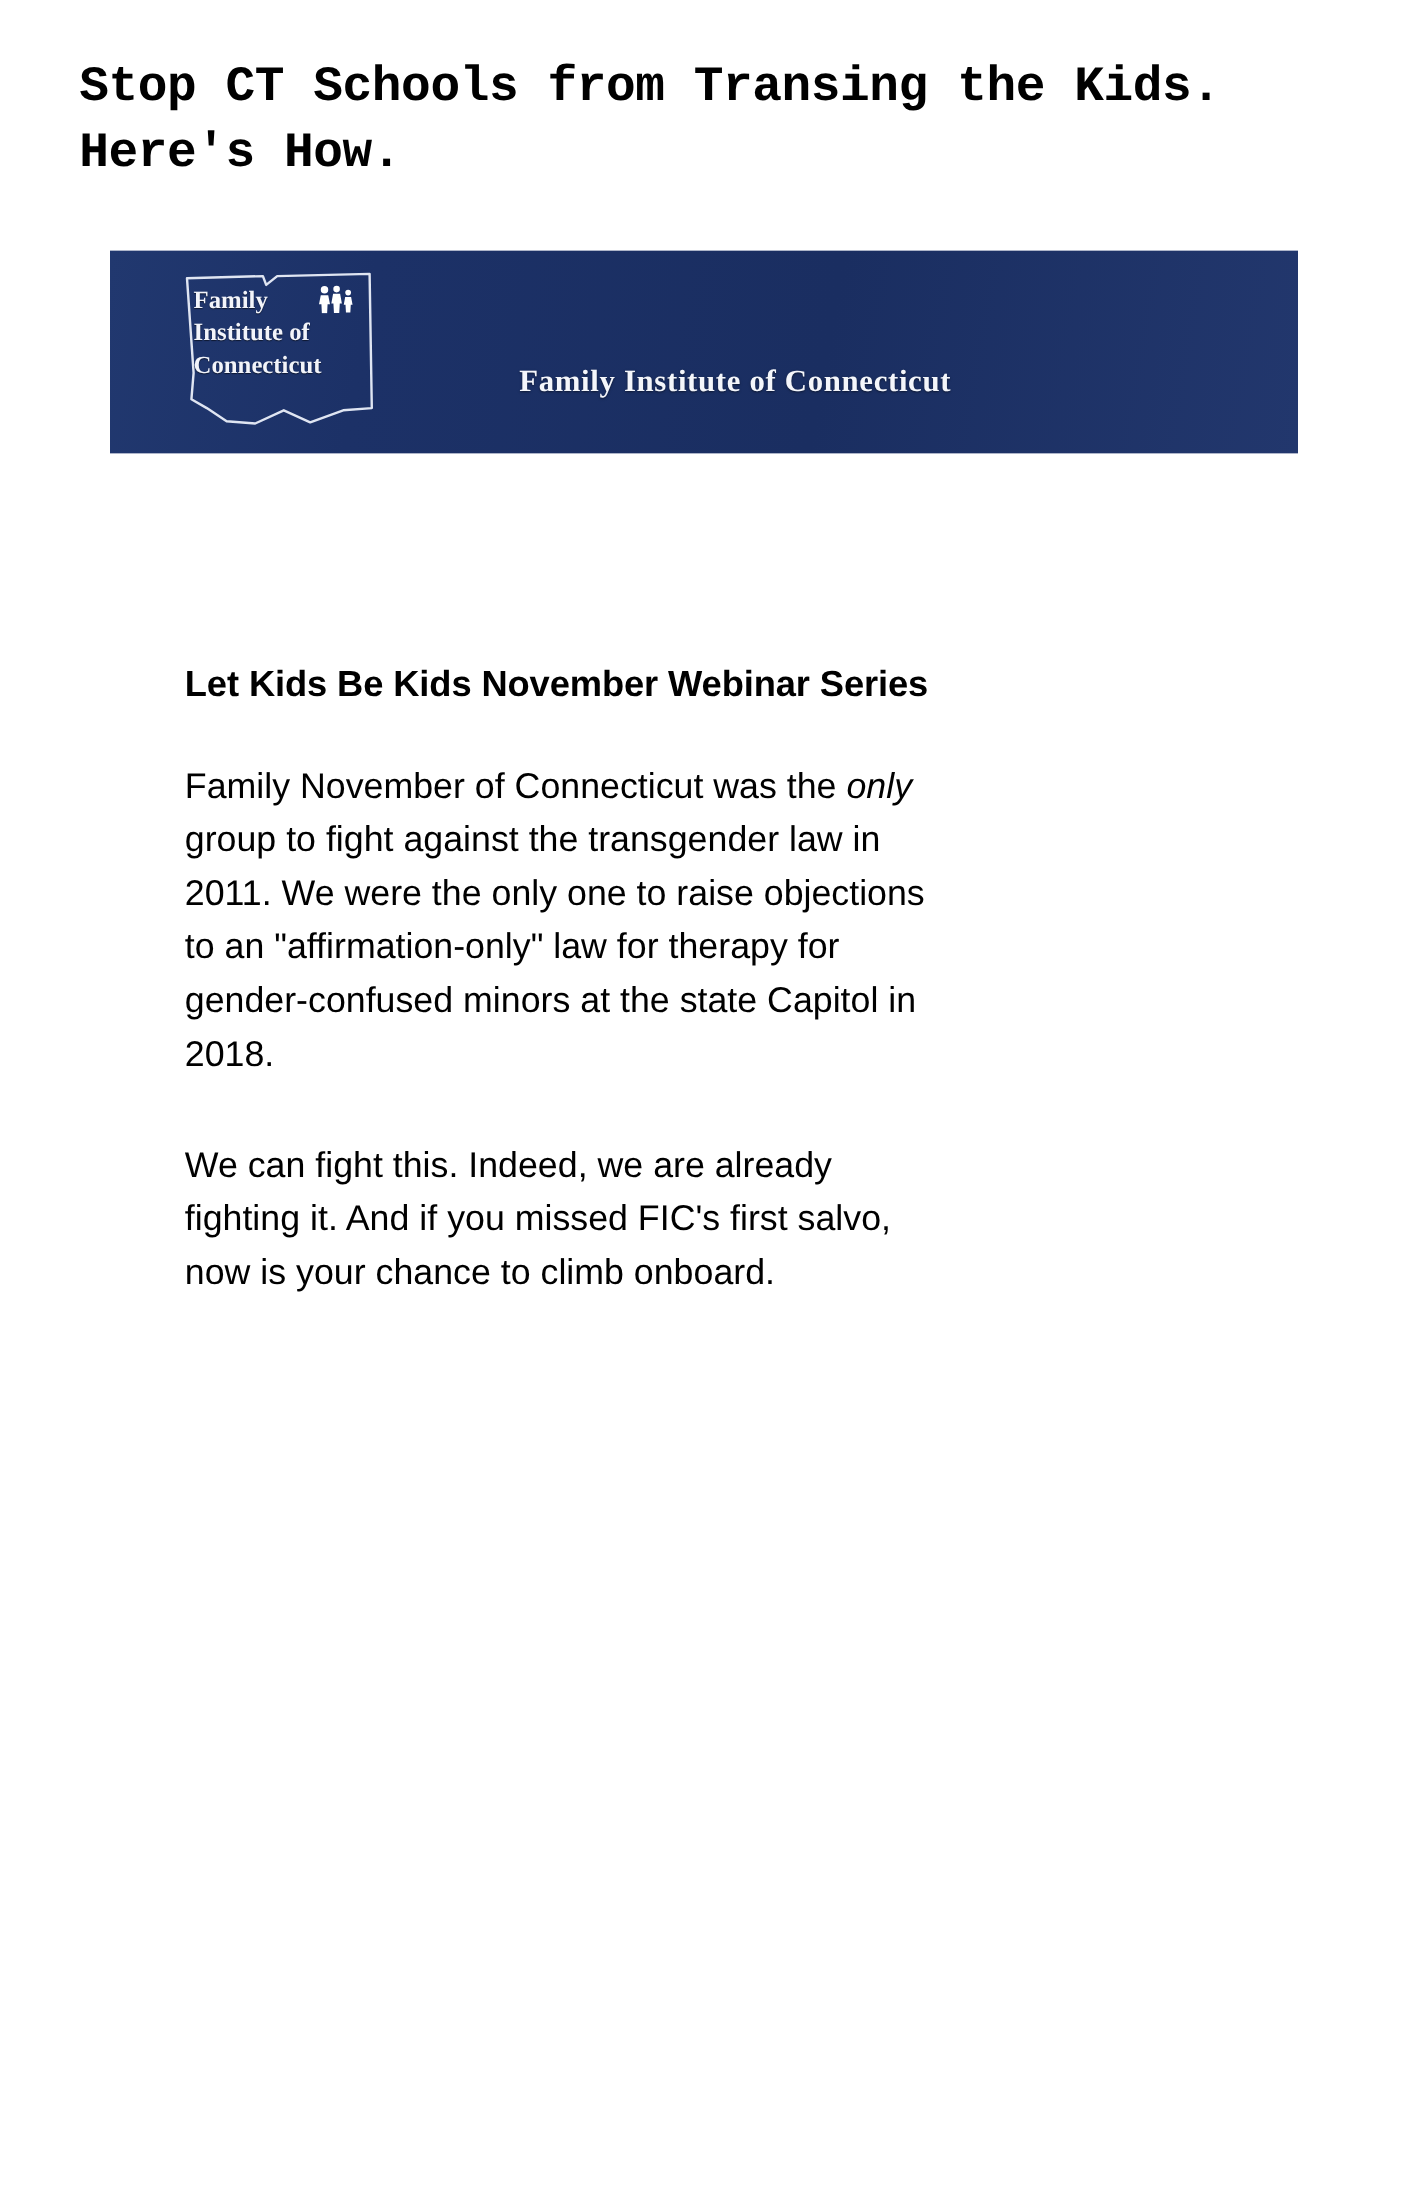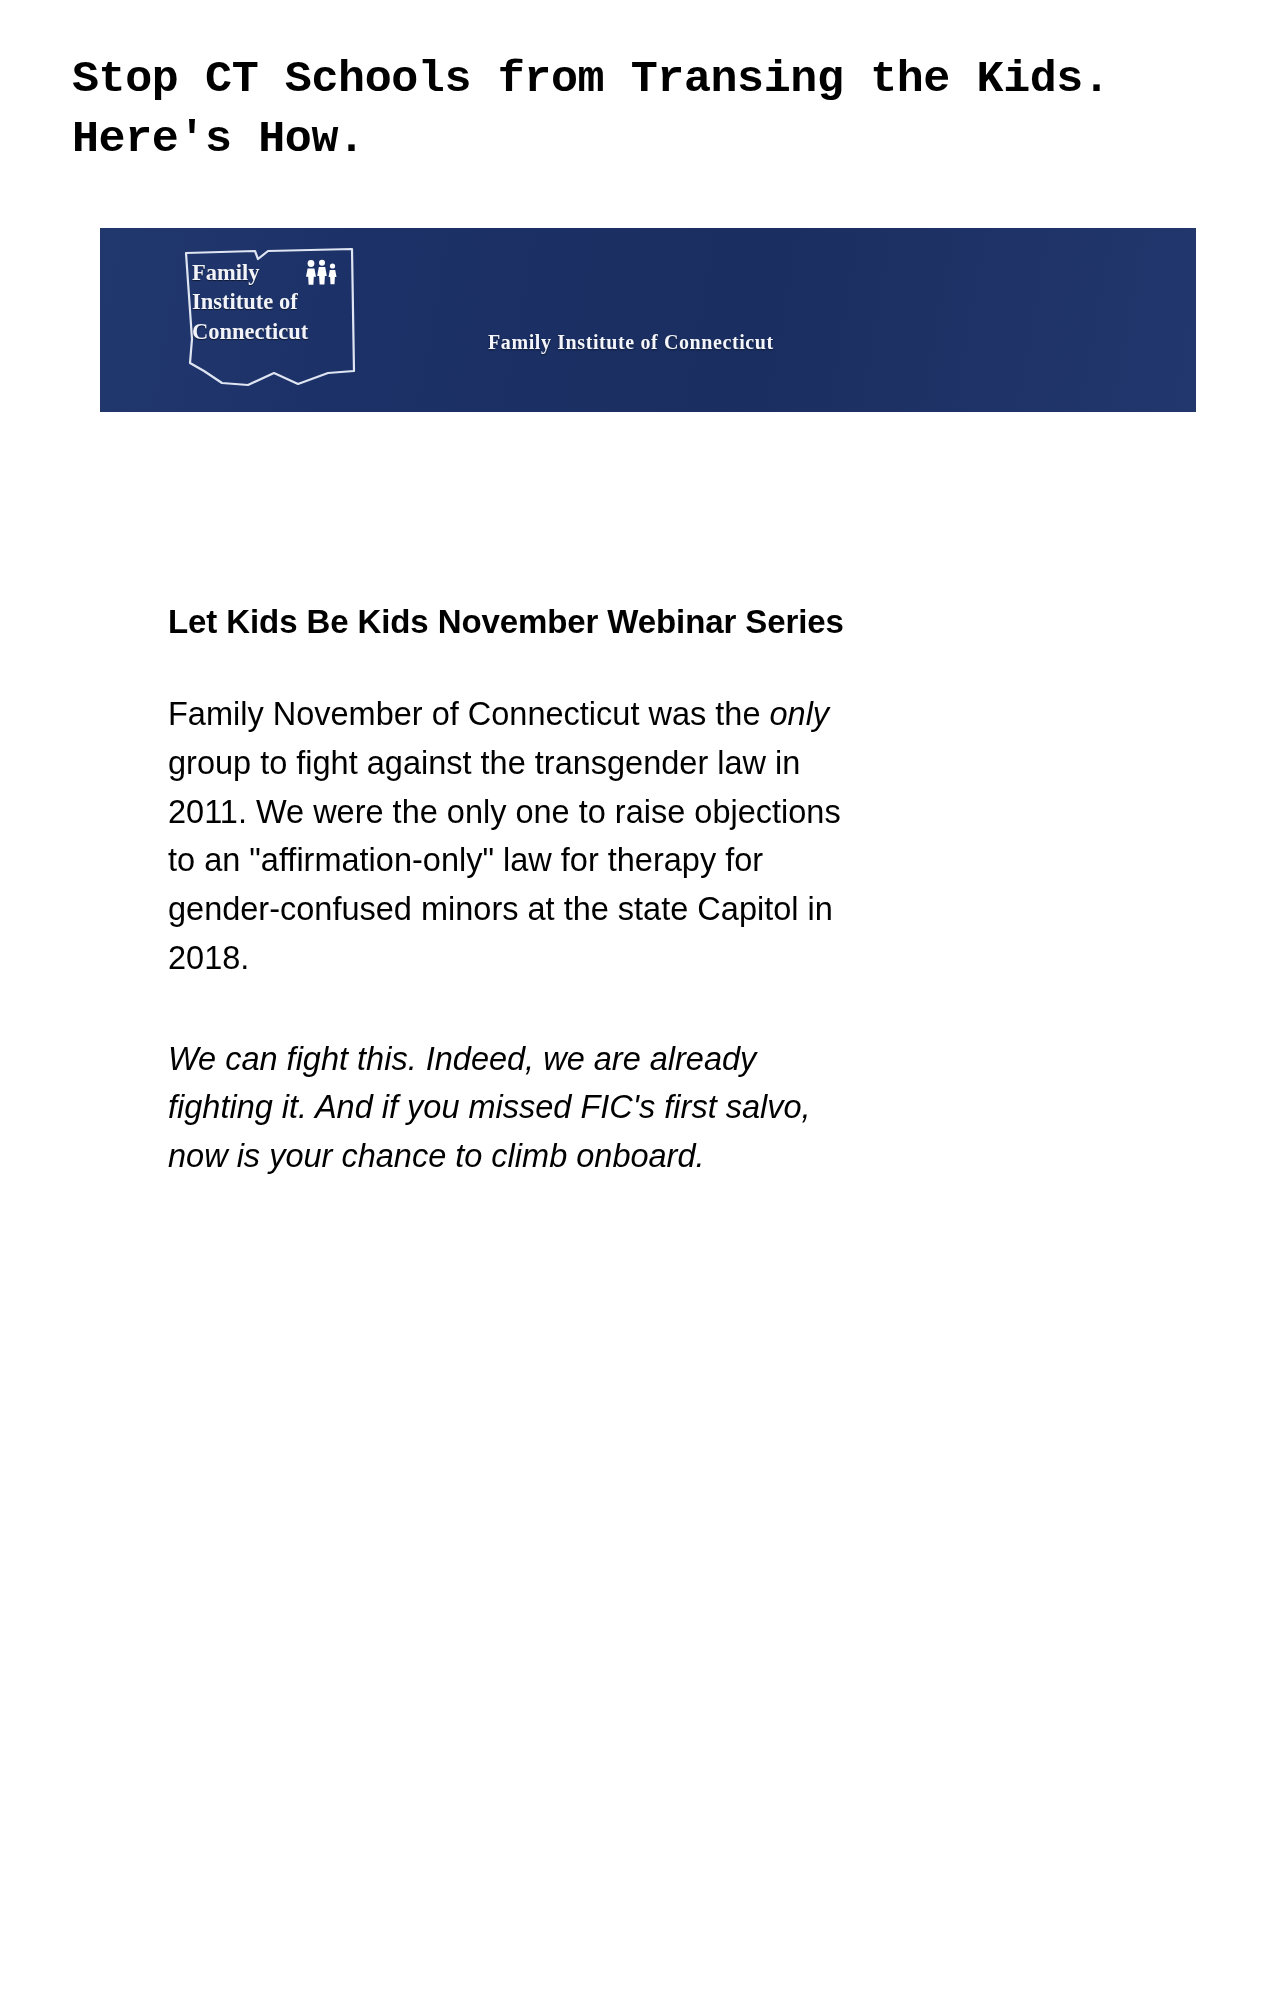--- a/index.html
+++ b/index.html
@@ -40,21 +40,20 @@
   
   .banner {
     position: absolute;
     left: 100px;
     top: 228px;
     width: 1080px;
     height: 184px;
     background: #1b3168;
     background-image: linear-gradient(100deg, #21386f 0%, #1c3167 22%, #1a2e61 60%, #22376d 100%);
     overflow: hidden;
-    padding-left: 16px;
   }
   .banner-inner {
     position: relative;
     width: 100%;
     height: 100%;
   }
 
   
   .logo-lockup {
     position: absolute;
@@ -96,21 +95,21 @@
     height: 26px;
     margin-top: 1px;
     margin-left: 6px;
   }
 
   .banner-title {
     position: absolute;
     left: 372px;
     top: 103px;
     font-family: "Liberation Serif", serif;
-    font-size: 20px;
+    font-size: 28px;
     font-weight: bold;
     letter-spacing: 0.6px;
     color: #f4f6fb;
     text-shadow: 0 1px 2px rgba(0,0,0,0.5);
     white-space: nowrap;
   }
 
   
   .content {
     position: absolute;
@@ -135,21 +134,20 @@
     margin: 0 0 52px 0;
     max-width: 700px;
     color: #000000;
   }
   .para.bold {
     font-weight: bold;
     max-width: 740px;
     margin-bottom: 52px;
   }
   .para.italic {
-    font-style: italic;
     max-width: 700px;
     margin-bottom: 0;
   }
   .para em {
     font-style: italic;
   }
 </style>
 </head>
 <body>
 

